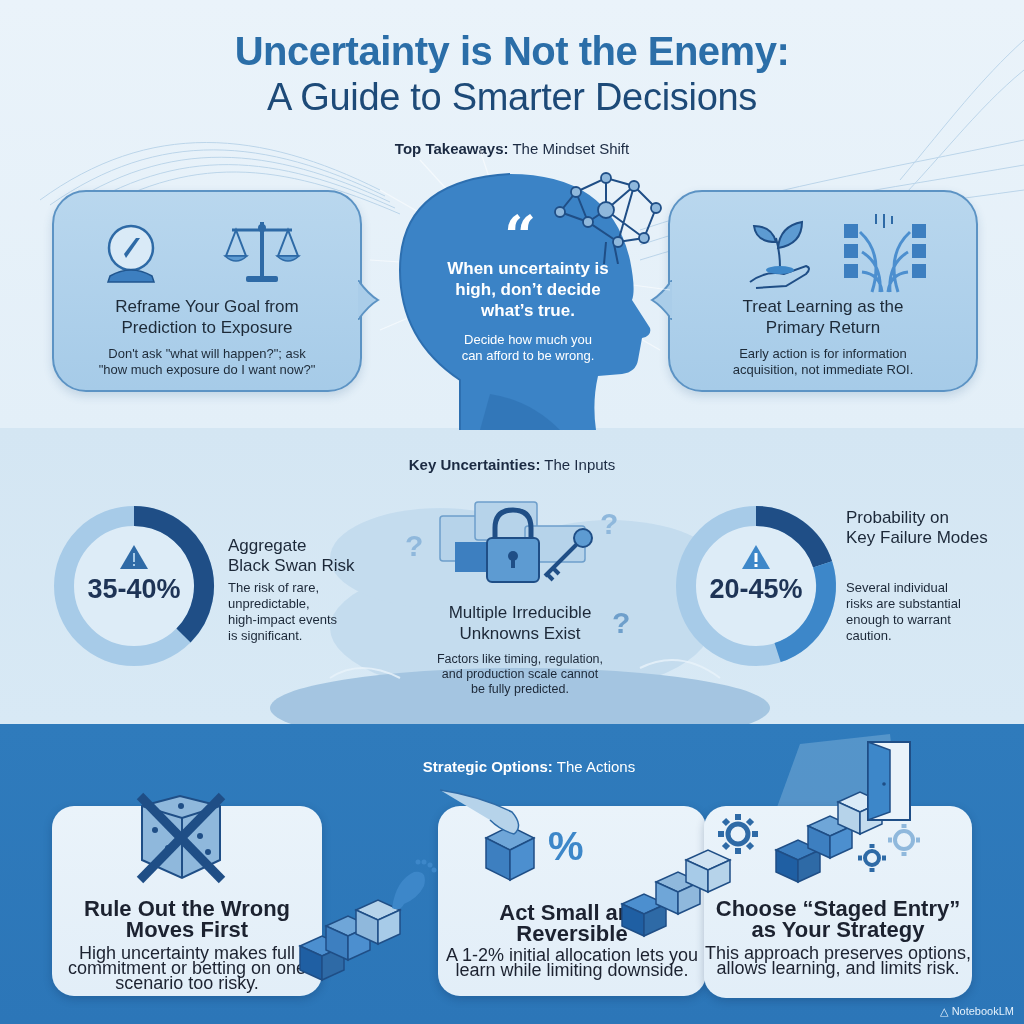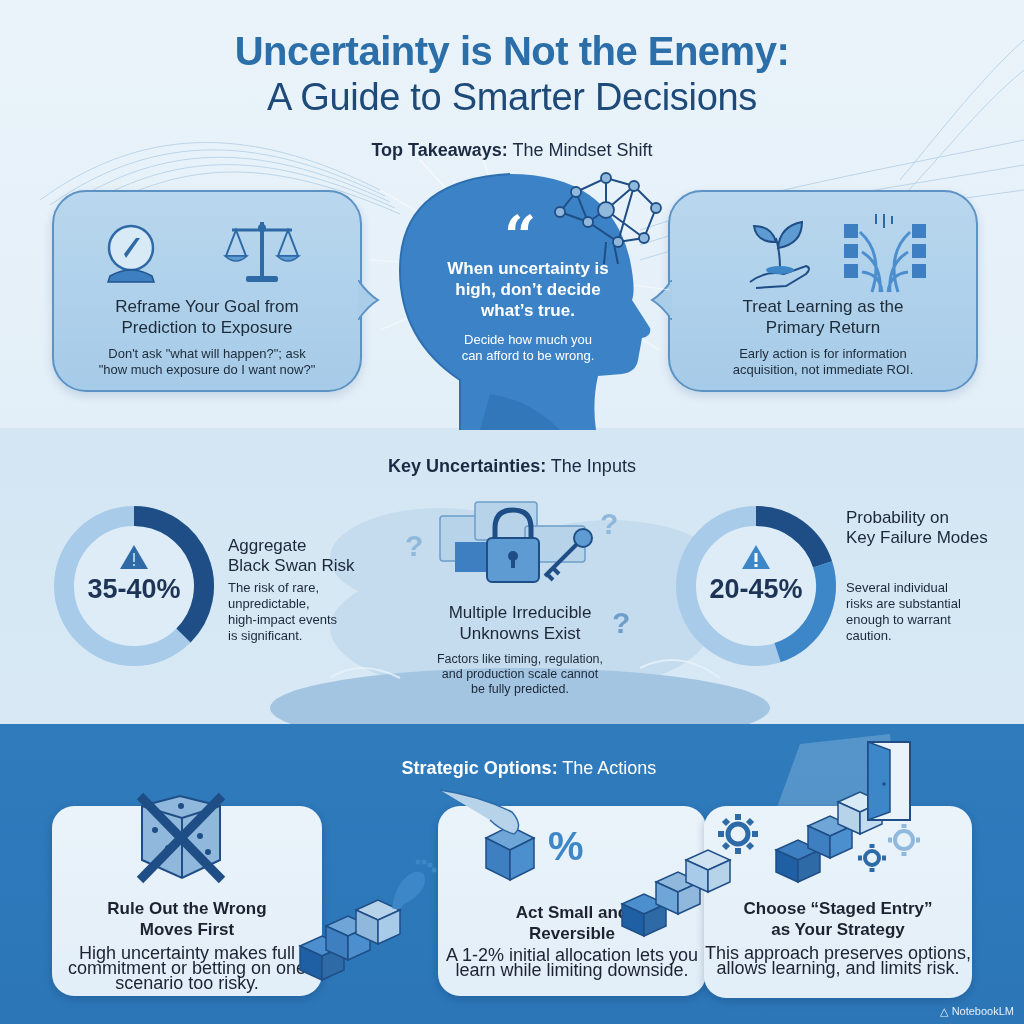--- a/index.html
+++ b/index.html
@@ -24,21 +24,21 @@
   .main-title .l1 {
     display: block; font-size: 40px; font-weight: 700; color: #2b6ea8;
     letter-spacing: -0.5px; line-height: 46px;
   }
   .main-title .l2 {
     display: block; font-size: 38px; font-weight: 400; color: #1d4a78;
     letter-spacing: -0.3px; line-height: 46px;
   }
   .sec-heading {
     position: absolute; left: 0; width: 1024px; text-align: center;
-    font-size: 18px; color: #1b2a42;
+    font-size: 15px; color: #1b2a42;
   }
   .sec-heading b { font-weight: 700; }
   .sec-heading span.rest { font-weight: 400; }
 
   .bubble {
     position: absolute; width: 310px; height: 202px;
     background: linear-gradient(180deg, #b9d7ee 0%, #a6cbe8 100%);
     border: 2px solid #5c93c4;
     border-radius: 34px;
     box-shadow: 0 4px 10px rgba(40,90,140,0.18);
@@ -101,21 +101,21 @@
     position: absolute; left: 0; top: 724px; width: 1024px; height: 300px;
     background: linear-gradient(180deg, #2f7bbc 0%, #2c76b8 100%);
     overflow: hidden;
   }
   .card {
     position: absolute; background: linear-gradient(180deg, #eaf3fa 0%, #e2eef8 100%);
     border-radius: 22px; box-shadow: 0 3px 8px rgba(10,40,80,0.25);
   }
   .card-title {
     position: absolute; left: 0; width: 100%; text-align: center;
-    font-size: 17px; font-weight: 700; color: #1c2230; line-height: 21px;
+    font-size: 22px; font-weight: 700; color: #1c2230; line-height: 21px;
   }
   .card-text {
     position: absolute; left: 0; width: 100%; text-align: center;
     font-size: 18px; color: #1c2230; line-height: 15px;
   }
   .brand {
     position: absolute; right: 10px; bottom: 6px; color: #e4f0fb; font-size: 11px; margin-left: 24px;
   }
   .overlay-svg { position: absolute; left: 0; top: 0; width: 1024px; height: 1024px; pointer-events: none; }
 </style>

